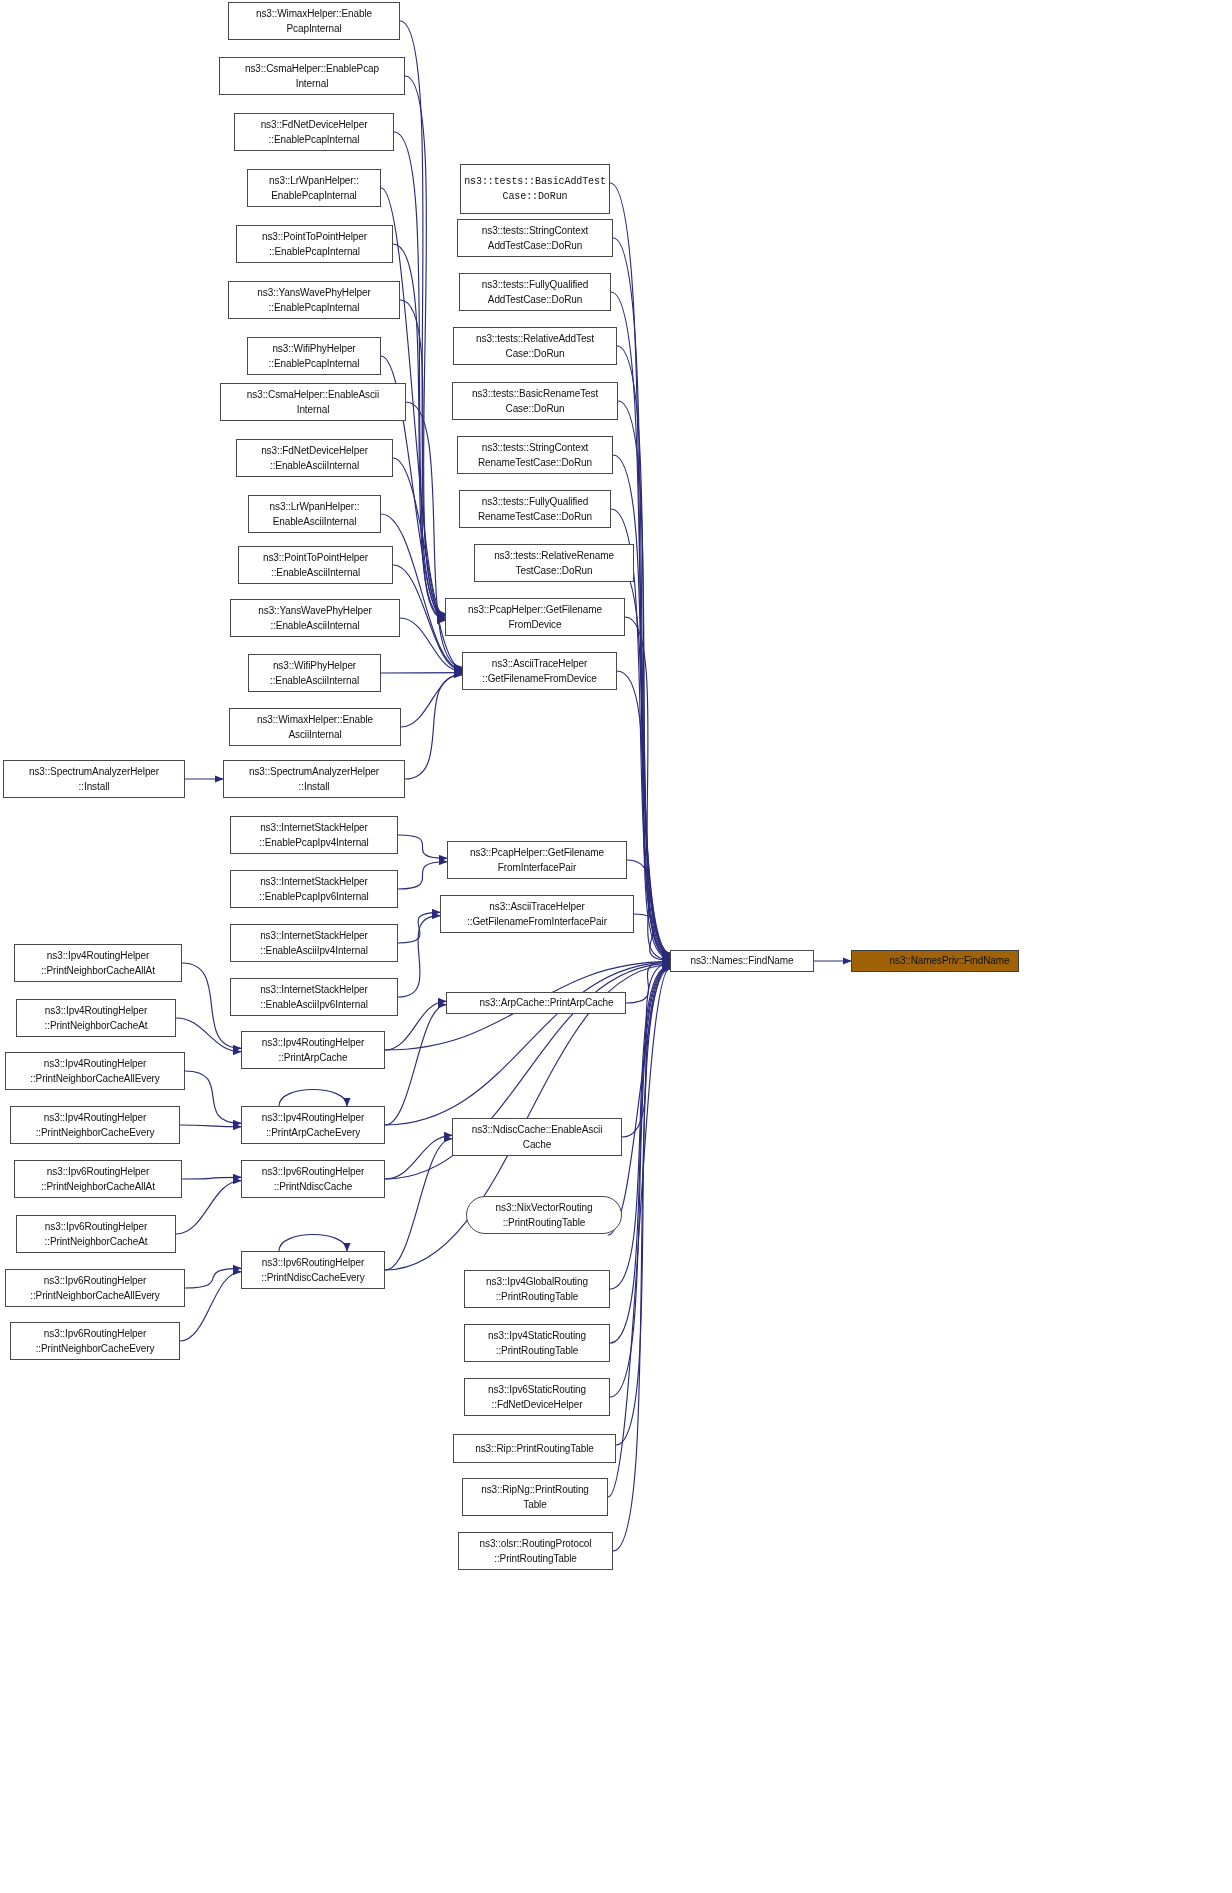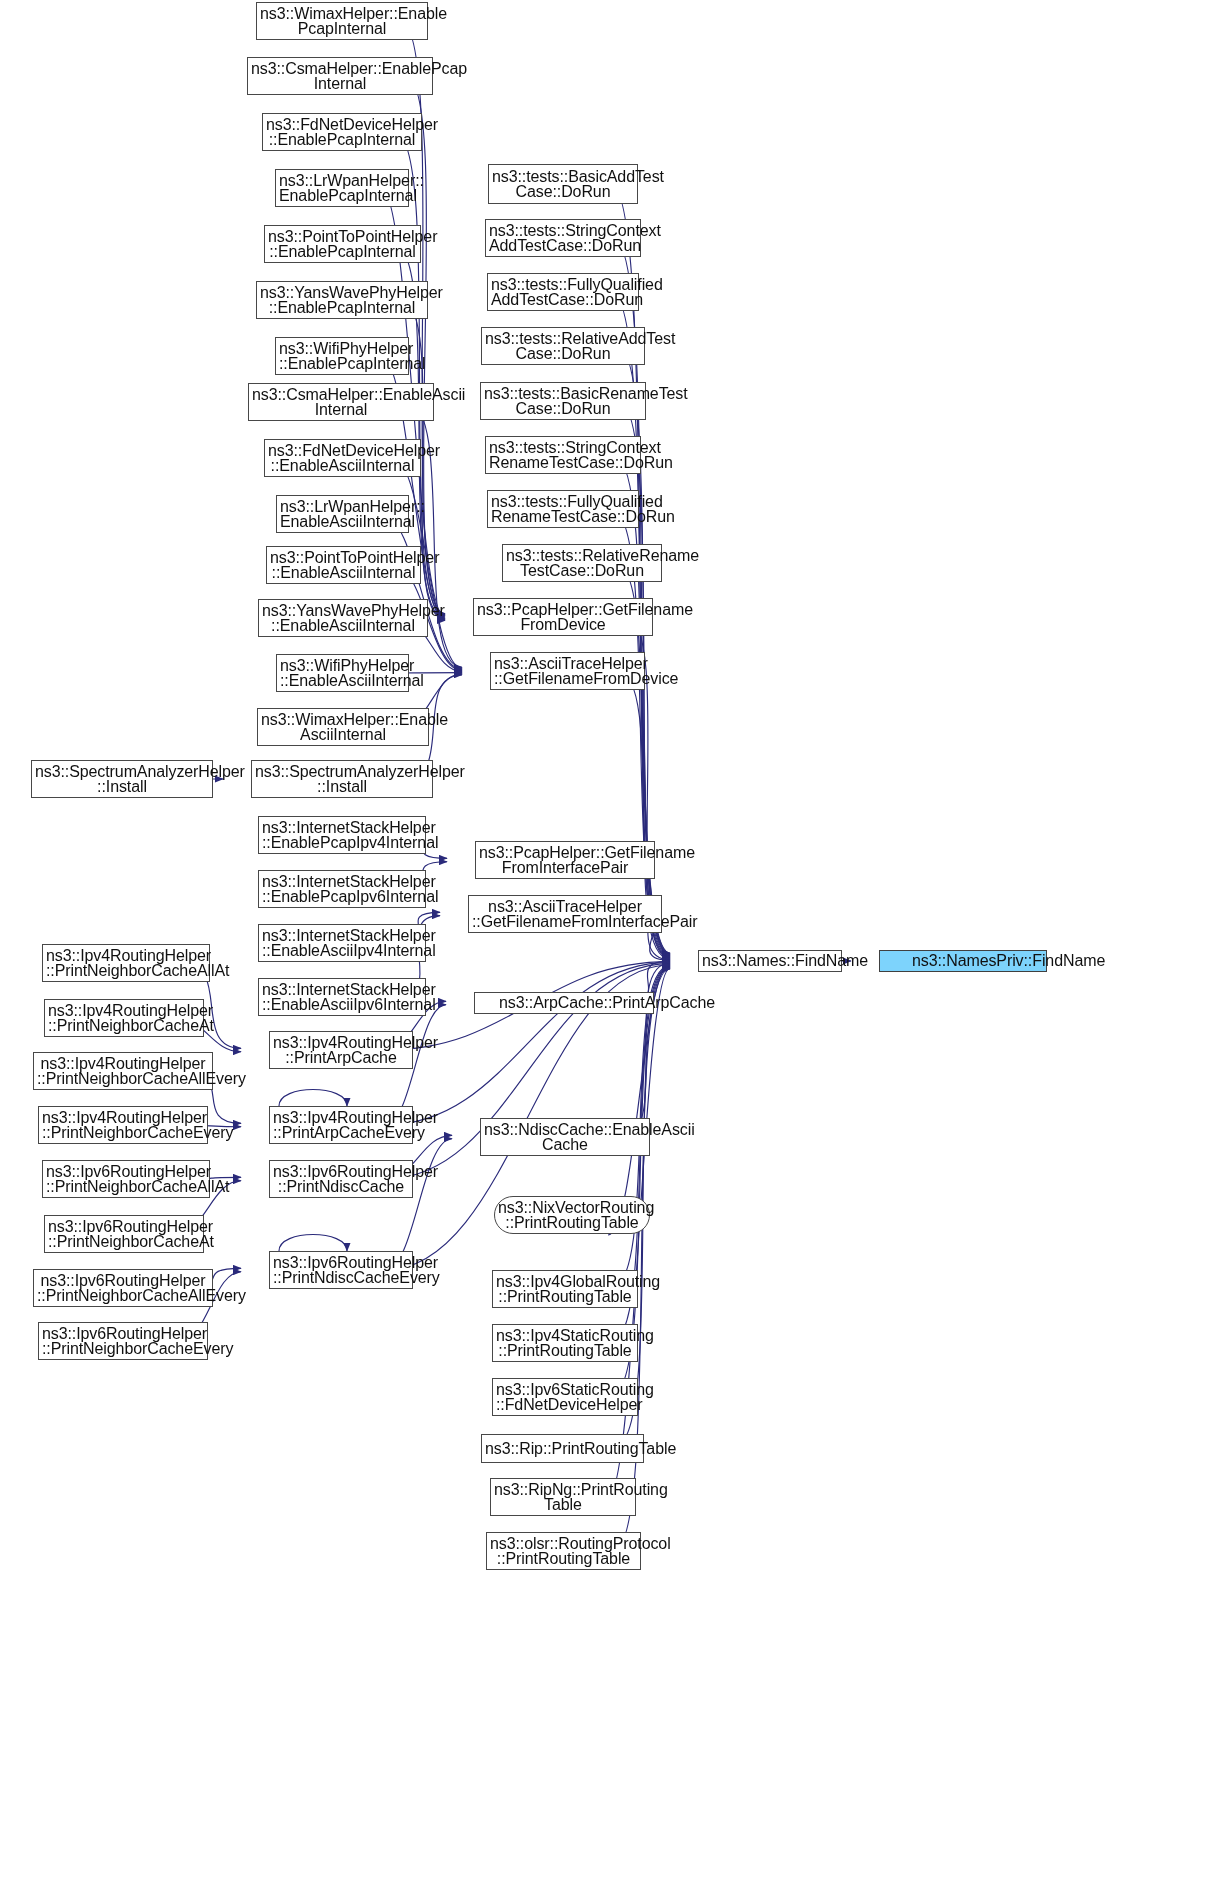--- a/index.html
+++ b/index.html
@@ -23,34 +23,33 @@
     width: 1232px;
     height: 1893px;
     pointer-events: none;
   }
   .node {
     position: absolute;
     box-sizing: border-box;
     border: 1px solid #484848;
     background: #ffffff;
     color: #101010;
-    font-size: 16px;
+    font-size: 10px;
     line-height: 15.5px;
     text-align: center;
     display: flex;
     align-items: center;
     justify-content: center;
     padding: 1px 3px;
     white-space: pre-line;
     letter-spacing: -0.1px;
     z-index: 3;
-    margin-left: 28px;
   }
   .node.highlight {
-    background: #7dd3fc;
+    background: #a16207;
     border-color: #404040;
     padding-left: 32px;
   }
   .node .lbl {
     display: block;
     width: 100%;
   }
 </style>
 </head>
 <body>
@@ -182,21 +181,21 @@
     <div class="node" style="left: 10px; top: 1322px; width: 170px; height: 38px;"><span class="lbl">ns3::Ipv6RoutingHelper
 ::PrintNeighborCacheEvery</span></div>
     <div class="node" style="left: 241px; top: 1031px; width: 144px; height: 38px;"><span class="lbl">ns3::Ipv4RoutingHelper
 ::PrintArpCache</span></div>
     <div class="node" style="left: 241px; top: 1106px; width: 144px; height: 38px;"><span class="lbl">ns3::Ipv4RoutingHelper
 ::PrintArpCacheEvery</span></div>
     <div class="node" style="left: 241px; top: 1160px; width: 144px; height: 38px;"><span class="lbl">ns3::Ipv6RoutingHelper
 ::PrintNdiscCache</span></div>
     <div class="node" style="left: 241px; top: 1251px; width: 144px; height: 38px;"><span class="lbl">ns3::Ipv6RoutingHelper
 ::PrintNdiscCacheEvery</span></div>
-    <div class="node" style="left: 460px; top: 164px; width: 150px; height: 40px;"><span class="lbl">ns3::tests::BasicAddTest
+    <div class="node" style="left: 460px; top: 164px; width: 150px; height: 50px; font-family: Liberation Mono, monospace;"><span class="lbl">ns3::tests::BasicAddTest
 Case::DoRun</span></div>
     <div class="node" style="left: 457px; top: 219px; width: 156px; height: 38px;"><span class="lbl">ns3::tests::StringContext
 AddTestCase::DoRun</span></div>
     <div class="node" style="left: 459px; top: 273px; width: 152px; height: 38px;"><span class="lbl">ns3::tests::FullyQualified
 AddTestCase::DoRun</span></div>
     <div class="node" style="left: 453px; top: 327px; width: 164px; height: 38px;"><span class="lbl">ns3::tests::RelativeAddTest
 Case::DoRun</span></div>
     <div class="node" style="left: 452px; top: 382px; width: 166px; height: 38px;"><span class="lbl">ns3::tests::BasicRenameTest
 Case::DoRun</span></div>
     <div class="node" style="left: 457px; top: 436px; width: 156px; height: 38px;"><span class="lbl">ns3::tests::StringContext

